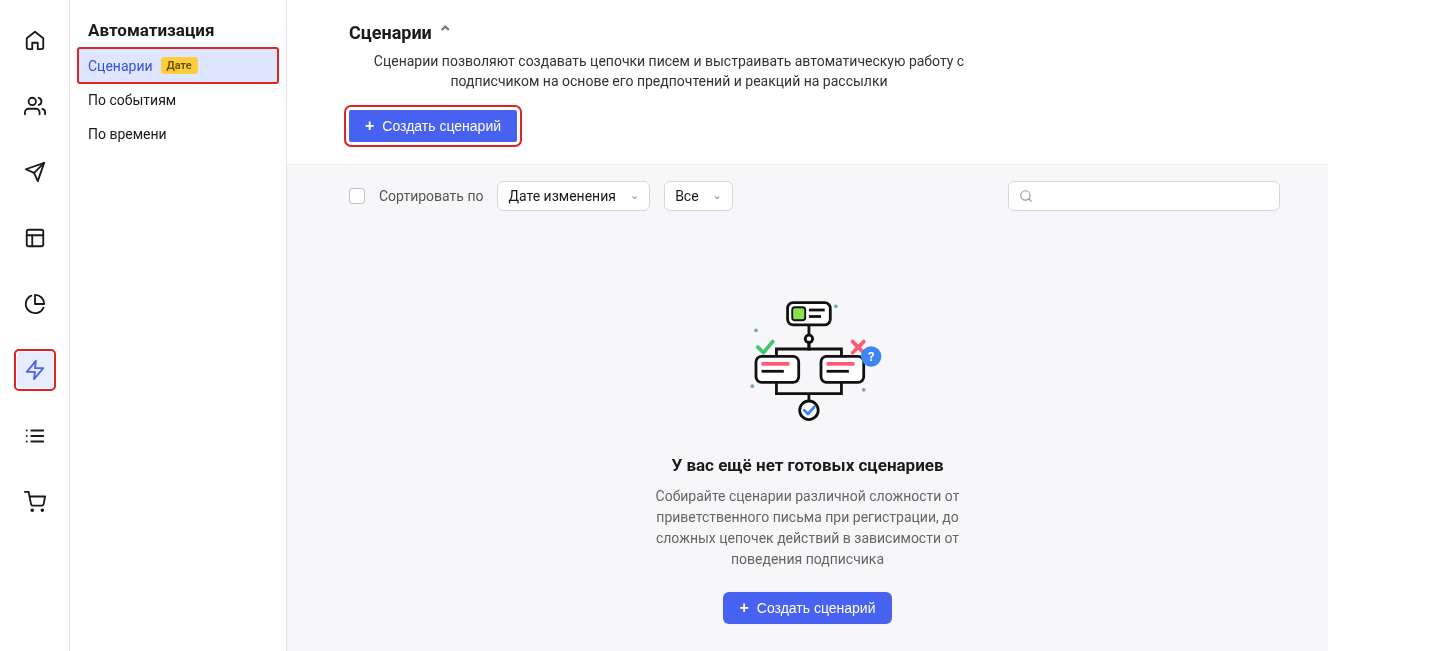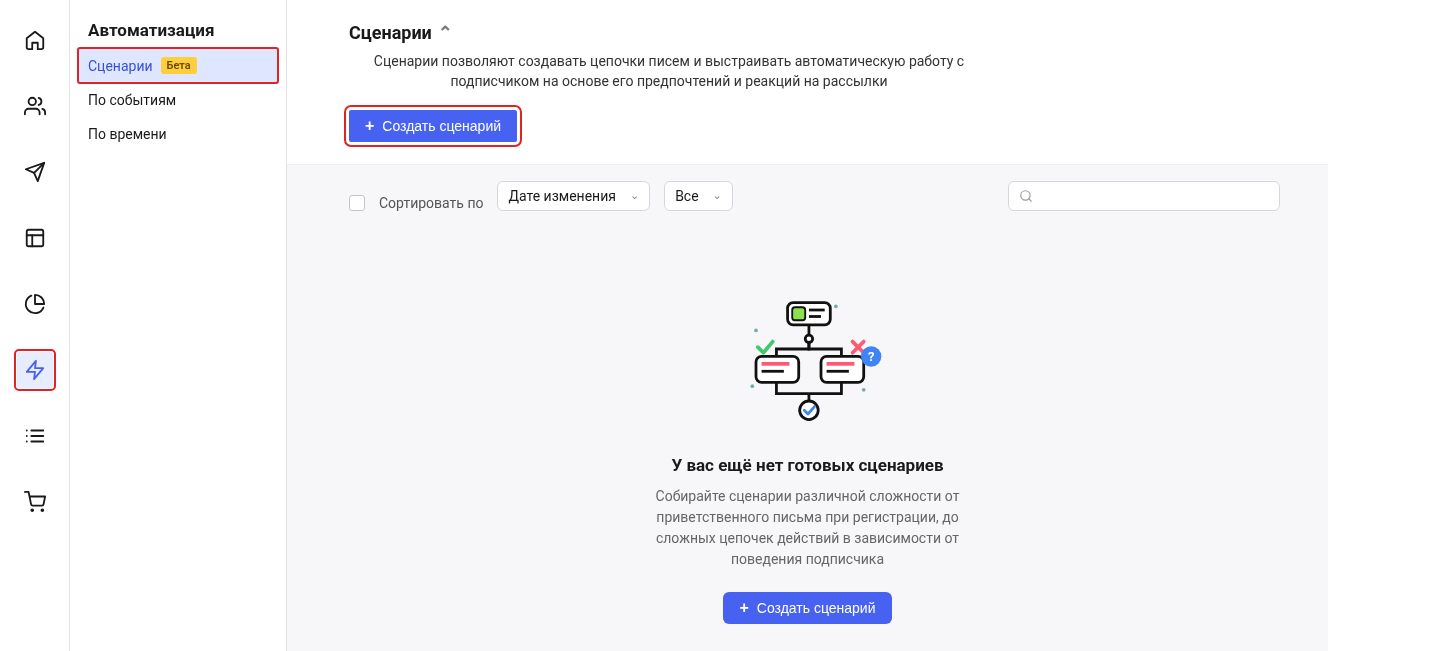--- a/index.html
+++ b/index.html
@@ -29,21 +29,21 @@
 .h-desc { margin-top: 8px; color: #333; font-size: 14px; line-height: 1.45; max-width: 640px; text-align: center; }
 .h-actions { margin-top: 18px; display: flex; align-items: center; gap: 22px; }
 .btn { display: inline-flex; align-items: center; gap: 8px; background: #4762f0; color: #fff; border: none; border-radius: 6px; padding: 8px 16px; font-size: 14px; font-weight: 500; cursor: pointer; }
 .btn.hl { outline: 2px solid #e02424; outline-offset: 3px; border-radius: 2px; }
 .btn .plus { font-weight: 600; font-size: 16px; line-height: 1; }
 .link { color: #4762f0; display: inline-flex; align-items: center; gap: 6px; text-decoration: none; font-size: 14px; cursor: pointer; }
 .link svg { width: 16px; height: 16px; }
 
 
 .toolbar-wrap { background: #f7f7f9; flex: 1; border-top: 1px solid #eee; }
-.toolbar { display: flex; align-items: flex-end; padding: 16px 48px 16px 62px; gap: 14px; }
+.toolbar { display: flex; align-items: center; padding: 16px 48px 16px 62px; gap: 14px; }
 .chk { width: 16px; height: 16px; border: 1.5px solid #c4c4cc; border-radius: 3px; cursor: pointer; background: #fff; }
 .lbl { color: #555; font-size: 14px; }
 .sel { background: #fff; border: 1px solid #d6d6dd; border-radius: 6px; padding: 6px 10px; font-size: 14px; display: inline-flex; align-items: center; gap: 14px; cursor: pointer; }
 .sel .chev { color: #888; font-size: 11px; }
 .spacer { flex: 1; }
 .search { background: #fff; border: 1px solid #d6d6dd; border-radius: 6px; width: 272px; height: 30px; display: flex; align-items: center; padding: 0 10px; gap: 8px; }
 .search svg { width: 14px; height: 14px; color: #9a9aa6; }
 .search input { border: none; outline: none; flex: 1; font-size: 13px; background: transparent; }
 
 
@@ -111,21 +111,21 @@
           <circle cx="20" cy="21" r="1"></circle>
           <path d="M1 1h4l2.68 13.39a2 2 0 0 0 2 1.61h9.72a2 2 0 0 0 2-1.61L23 6H6"></path>
         </svg>
     </div>
   </div>
 
   <div class="sidenav">
     <div class="sidenav-title">Автоматизация</div>
     <div class="sidenav-item active hl">
       <span>Сценарии</span>
-      <span class="badge">Бета</span>
+      <span class="badge">Дате</span>
     </div>
     <div class="sidenav-item">
       <span>По событиям</span>
     </div>
     <div class="sidenav-item">
       <span>По времени</span>
     </div>
   </div>
 
   <div class="main">

